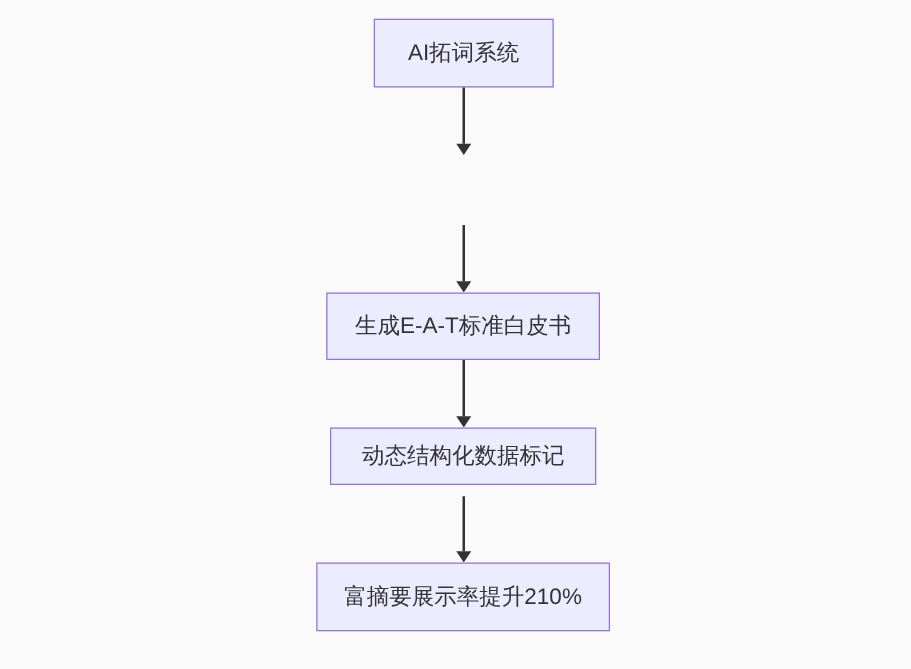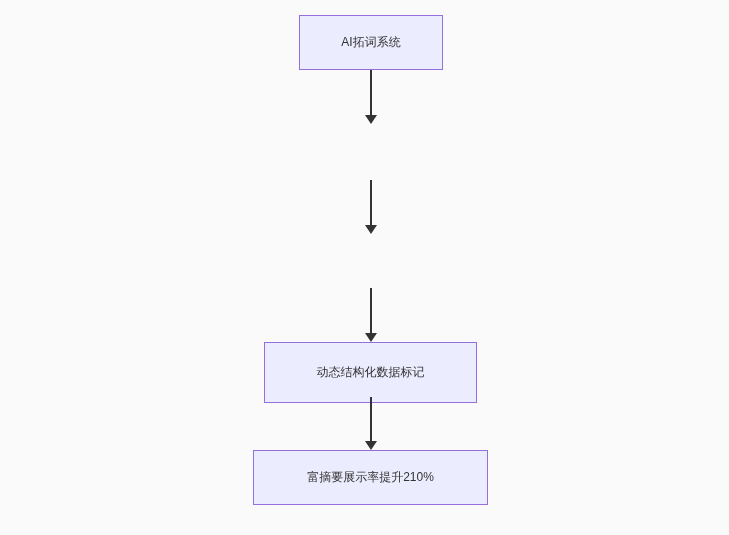--- a/index.html
+++ b/index.html
@@ -11,31 +11,31 @@
   .canvas {
     position: relative;
     width: 729px; height: 535px;
     background: #fafafa;
   }
   .node {
     position: absolute;
     background: #ECECFF;
     border: 1px solid #9370DB;
     color: #333333;
-    font-size: 12px;
+    font-size: 18px;
     display: flex;
     align-items: center;
     justify-content: center;
     text-align: center;
     line-height: 1.2;
   }
   .node-1 { left: 299px; top: 15px;  width: 144px; height: 55px; }
   .node-2 { left: 275px; top: 125px; width: 190px; height: 55px; }
   .node-3 { left: 261px; top: 234px; width: 219px; height: 54px; }
-  .node-4 { left: 264px; top: 342px; width: 213px; height: 61px; }
+  .node-4 { left: 264px; top: 342px; width: 213px; height: 46px; }
   .node-5 { left: 253px; top: 450px; width: 235px; height: 55px; }
   .arrow {
     position: absolute;
     left: 365px;
     width: 12px;
     display: flex;
     flex-direction: column;
     align-items: center;
   }
   .arrow .line {
@@ -67,20 +67,23 @@
     <div class="line"></div>
     <div class="head"></div>
   </div>
 
 
   <div class="arrow arrow-2">
     <div class="line"></div>
     <div class="head"></div>
   </div>
 
+  <div class="node node-3">
+    <span>生成E-A-T标准白皮书</span>
+  </div>
 
   <div class="arrow arrow-3">
     <div class="line"></div>
     <div class="head"></div>
   </div>
 
   <div class="node node-4">
     <span>动态结构化数据标记</span>
   </div>
 

